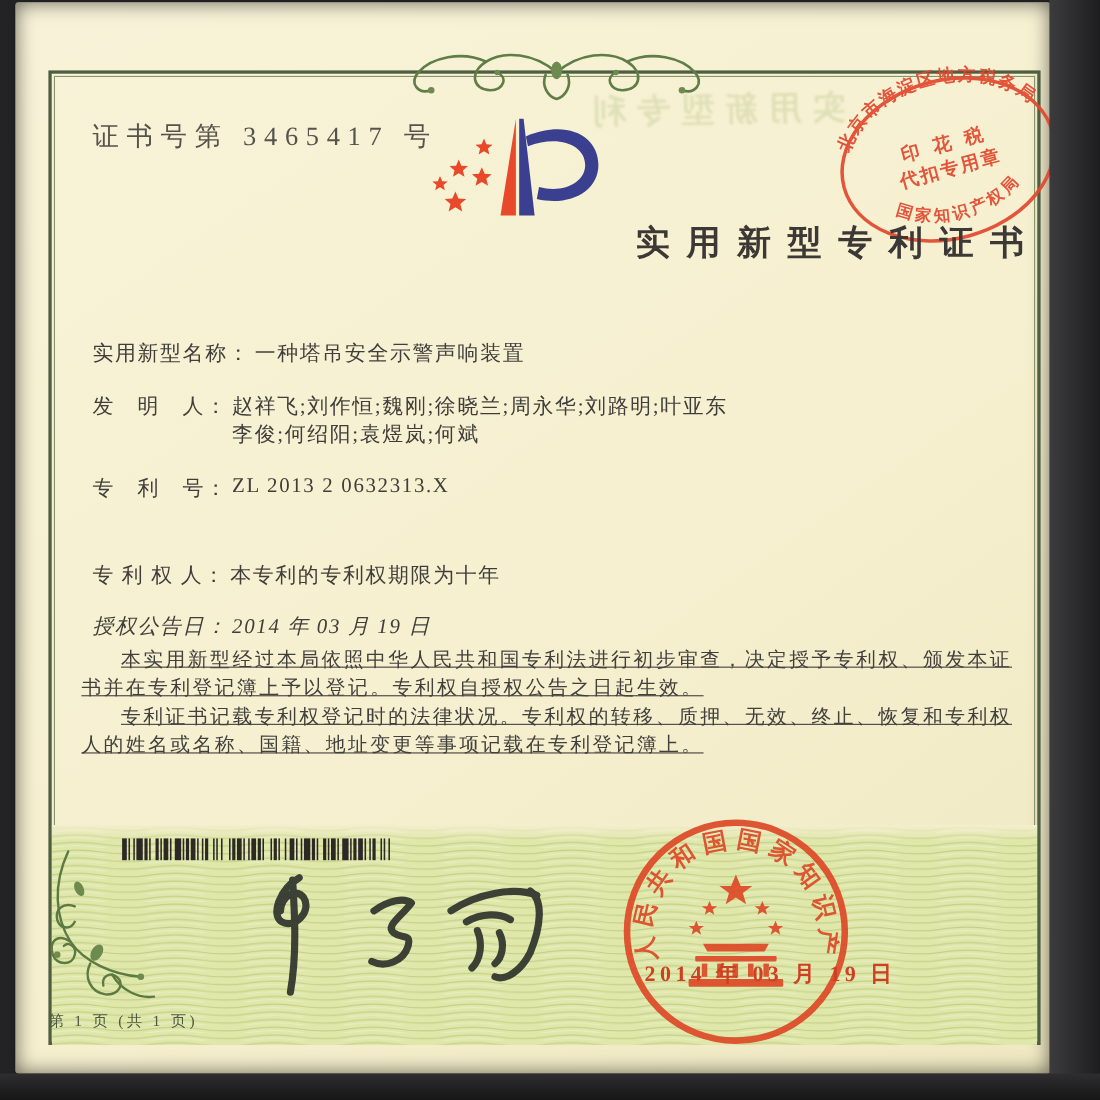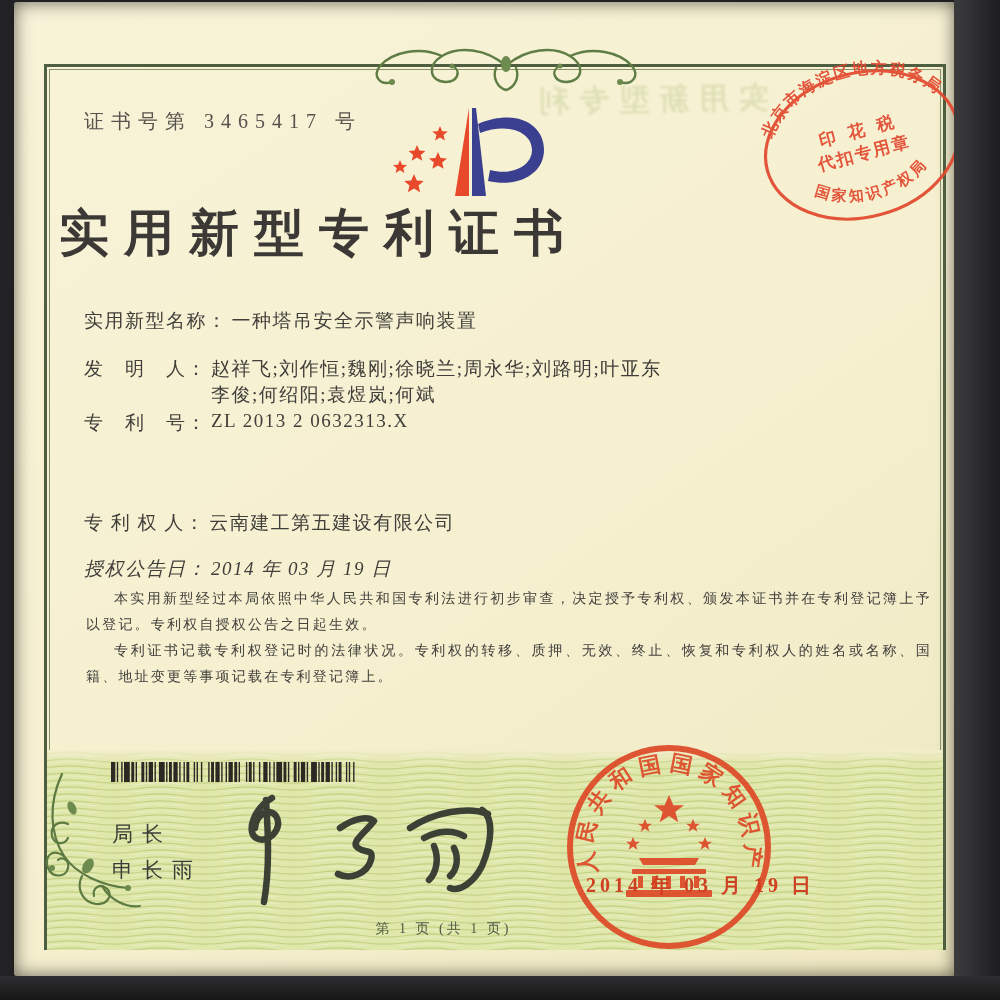--- a/index.html
+++ b/index.html
@@ -8,65 +8,65 @@
 
   .page { position:absolute; left:14px; top:2px; width:941px; height:974px;
           background:linear-gradient(145deg,#f8f3d8 0%, #f6f0d0 55%, #efe8c2 100%);
           border-radius:3px; box-shadow:0 0 18px rgba(0,0,0,.6) inset, 2px 3px 8px rgba(0,0,0,.5); }
 
   .frame { position:absolute; left:30px; top:62px; width:902px; height:886px;
            border:3px solid #4e5e41; }
   .frame-inner { position:absolute; left:2px; top:2px; right:2px; bottom:2px;
                  border:1px solid #87936a; }
 
-  .cert-number { position:absolute; left:70px; top:106px; font-size:20px; color:#56524c;
+  .cert-number { position:absolute; left:70px; top:106px; font-size:24px; color:#56524c;
                  letter-spacing:7px; }
 
   .ghost-text { position:absolute; left:455px; top:78px; width:300px; font-size:30px;
                 color:#aebe7d; opacity:.33; letter-spacing:10px; transform:scaleX(-1) rotate(1deg);
                 filter:blur(1px); font-weight:bold; }
 
   .logo { position:absolute; left:358px; top:98px; }
 
   .stamp-oval { position:absolute; left:742px; top:58px; transform:rotate(-15deg); opacity:.92; }
 
-  .title { position:absolute; left:30px; top:198px; width:902px; text-align:left;
-           font-size:50px; font-weight:600; color:#3b3835; letter-spacing:15px;
+  .title { position:absolute; left:30px; top:198px; width:902px; text-align:right;
+           font-size:31px; font-weight:600; color:#3b3835; letter-spacing:15px;
            text-indent:15px; }
 
   .field-row { position:absolute; left:70px; font-size:19px; color:#403e3a; letter-spacing:1.5px; }
   .field-label { display:inline-block; vertical-align:top; }
   .field-value { display:inline-block; vertical-align:top; white-space:pre-line; margin-left:4px; }
   #row-name   { top:306px; }
   #row-inv    { top:354px; }
-  #row-patno  { top:408px; font-family:"Liberation Serif","DejaVu Serif",serif; }
+  #row-patno  { top:429px; font-family:"Liberation Serif","DejaVu Serif",serif; }
   #row-appdt  { top:458px; }
   #row-owner  { top:508px; }
   #row-pubdt  { top:554px;font-style:italic; }
 
-  .body-text { position:absolute; left:72px; top:584px; width:846px; font-size:14px;
-               color:#42403d; letter-spacing:2.2px; line-height:26px; text-align:justify; }
+  .body-text { position:absolute; left:60px; top:584px; width:846px; font-size:18px;
+               color:#42403d; letter-spacing:2.2px; line-height:26px; text-align:justify;text-decoration:underline; }
   .body-text p { text-indent:2em; }
 
   .band { position:absolute; left:33px; top:748px; width:896px; height:200px; overflow:hidden; }
   .band-fade { position:absolute; left:0; top:0; width:100%; height:14px;
                background:linear-gradient(#f4eecd, rgba(244,238,205,0)); }
 
   .barcode { position:absolute; left:96px; top:760px; }
 
   .signer { position:absolute; left:98px; top:814px; font-size:21px; color:#3a3d37;
             letter-spacing:9px; line-height:36px; font-family:"Liberation Sans","DejaVu Sans",sans-serif; }
 
   .signature { position:absolute; left:192px; top:782px; }
 
   .seal { position:absolute; left:540px; top:730px; opacity:.93; }
   .seal-date { position:absolute; left:572px; top:870px; font-size:20px; font-weight:bold;
                color:#cf3f22; letter-spacing:4px; }
 
-  .footer { position:absolute; left:30px; top:918px; width:799px; text-align:center;
+  .footer { position:absolute; left:30px; top:918px; width:799px; 
             font-size:14px; color:#4c5a42; letter-spacing:3px; }
 
   .ornament-top { position:absolute; left:332px; top:36px; }
   .ornament-corner { position:absolute; left:18px; top:762px; }
 
   .edge-right { position:absolute; right:0; top:0; width:46px; height:1000px;
                 background:linear-gradient(90deg,#3c3c3e,#1d1d1f); }
   .edge-bottom { position:absolute; left:0; bottom:0; width:1000px; height:24px;
                  background:linear-gradient(#2e2e30,#161617); }
 </style>
@@ -167,21 +167,21 @@
     <span class="field-label">实用新型名称：</span><span class="field-value">一种塔吊安全示警声响装置</span>
   </div>
   <div class="field-row" id="row-inv">
     <span class="field-label">发　明　人：</span><span class="field-value">赵祥飞;刘作恒;魏刚;徐晓兰;周永华;刘路明;叶亚东
 李俊;何绍阳;袁煜岚;何斌</span>
   </div>
   <div class="field-row" id="row-patno">
     <span class="field-label">专　利　号：</span><span class="field-value">ZL 2013 2 0632313.X</span>
   </div>
   <div class="field-row" id="row-owner">
-    <span class="field-label">专 利 权 人：</span><span class="field-value">云南建工第五建设有限公司</span>
+    <span class="field-label">专 利 权 人：</span><span class="field-value">本专利的专利权期限为十年</span>
   </div>
   <div class="field-row" id="row-pubdt">
     <span class="field-label">授权公告日：</span><span class="field-value">2014 年 03 月 19 日</span>
   </div>
 
   <div class="body-text">
     <p>本实用新型经过本局依照中华人民共和国专利法进行初步审查，决定授予专利权、颁发本证书并在专利登记簿上予以登记。专利权自授权公告之日起生效。</p>
     <p>专利证书记载专利权登记时的法律状况。专利权的转移、质押、无效、终止、恢复和专利权人的姓名或名称、国籍、地址变更等事项记载在专利登记簿上。</p>
   </div>
 
@@ -237,24 +237,20 @@
           <rect x="221.4" y="0" width="1.4" height="20"></rect>
           <rect x="225.7" y="0" width="1.4" height="20"></rect>
           <rect x="228.6" y="0" width="2.9" height="20"></rect>
           <rect x="235.9" y="0" width="1.4" height="20"></rect>
           <rect x="238.8" y="0" width="1.4" height="20"></rect>
           <rect x="243.1" y="0" width="1.4" height="20"></rect>
         </g>
       </svg>
   </div>
 
-  <div class="signer">
-    <div>局长</div>
-    <div>申长雨</div>
-  </div>
 
   <svg class="signature" width="320" height="128" viewBox="0 0 320 128">
     <g stroke="#2f332c" stroke-width="6.5" fill="none" stroke-linecap="round" stroke-linejoin="round" opacity=".92">
       <path d="M66 14 C48 24 40 48 50 54 C62 61 78 44 70 32 C64 23 50 30 49 44"></path>
       <path d="M60 16 C62 48 64 84 58 118"></path>
       <path d="M134 44 C148 34 162 32 168 37 C158 50 144 58 152 64 C160 70 168 64 165 76 C161 90 144 96 132 90"></path>
       <path d="M204 44 C228 28 262 22 282 30"></path>
       <path d="M276 26 C288 34 286 58 276 82 C268 98 254 108 244 104"></path>
       <path d="M218 54 C232 46 248 46 258 52"></path>
       <path d="M228 62 C233 74 231 88 223 96"></path>

